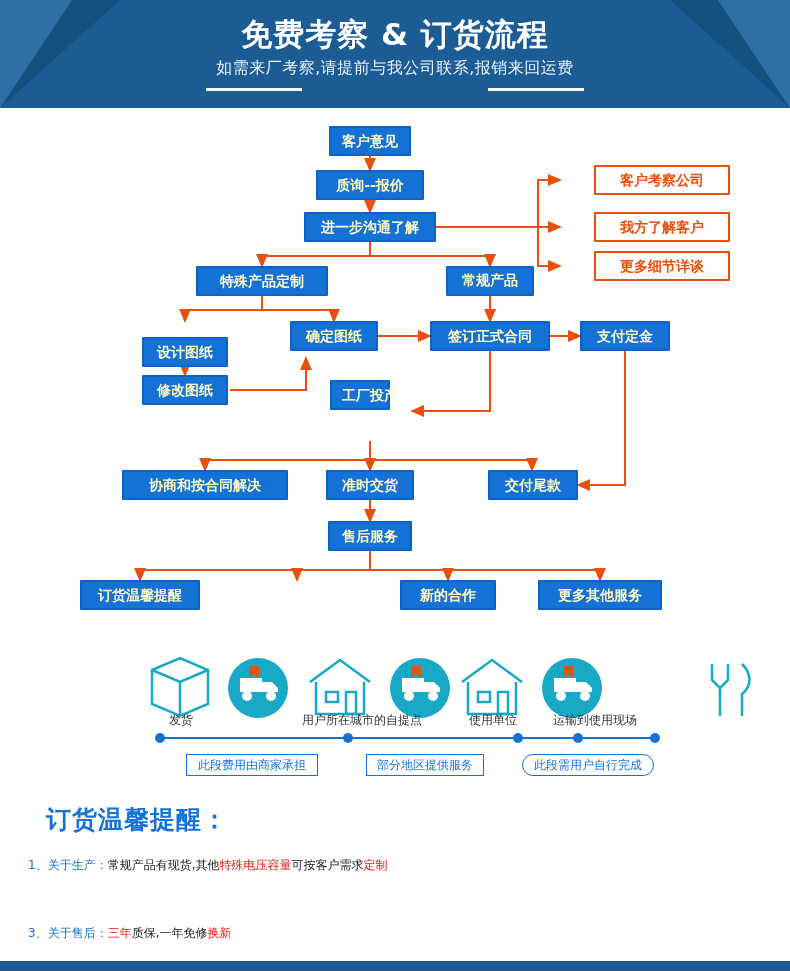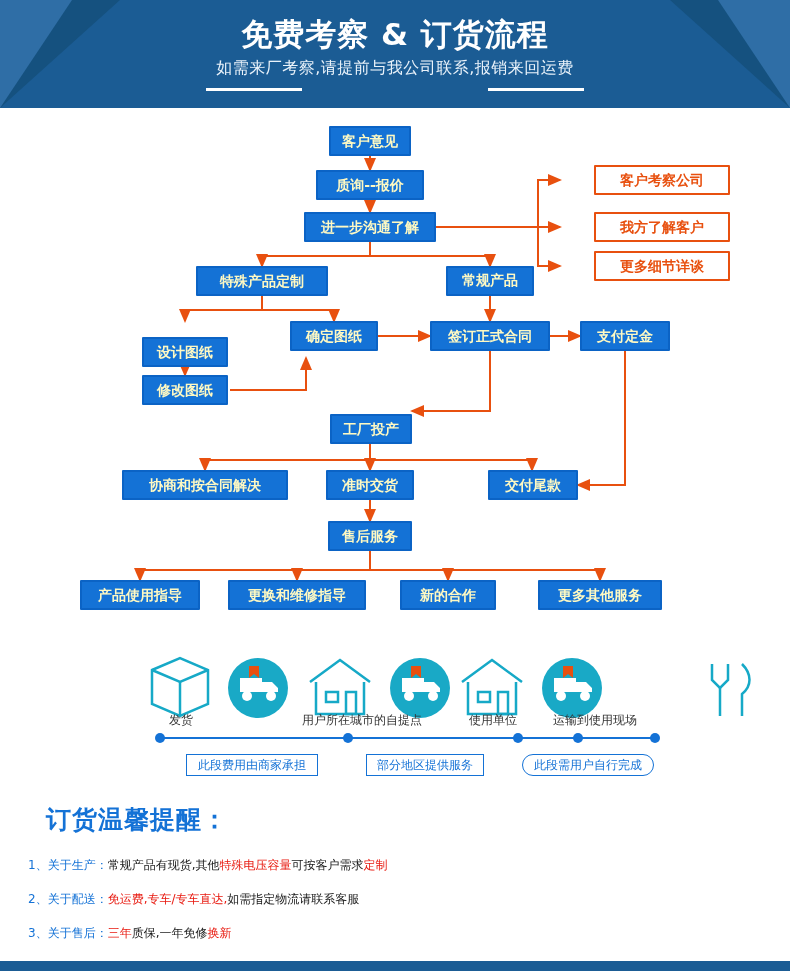--- a/index.html
+++ b/index.html
@@ -200,30 +200,29 @@
   <div class="node" style="left:196px;top:158px;width:132px;">特殊产品定制</div>
   <div class="node" style="left:446px;top:158px;width:88px;font-family:Liberation Mono, monospace;">常规产品</div>
 
   <div class="node" style="left:142px;top:213px;width:86px;margin-top:16px;">设计图纸</div>
   <div class="node" style="left:290px;top:213px;width:88px;">确定图纸</div>
   <div class="node" style="left:430px;top:213px;width:120px;">签订正式合同</div>
   <div class="node" style="left:580px;top:213px;width:90px;">支付定金</div>
 
   <div class="node" style="left:142px;top:267px;width:86px;">修改图纸</div>
 
-  <div class="node" style="left:330px;top:306px;width:82px;">工厂投产</div>
+  <div class="node" style="left:330px;top:272px;width:60px;">工厂投产</div>
 
   <div class="node" style="left:122px;top:362px;width:166px;">协商和按合同解决</div>
   <div class="node" style="left:326px;top:362px;width:88px;">准时交货</div>
   <div class="node" style="left:488px;top:362px;width:90px;">交付尾款</div>
 
   <div class="node" style="left:328px;top:413px;width:84px;">售后服务</div>
 
-  <div class="node" style="left:80px;top:472px;width:120px;">产品使用指导</div>
-  <div class="node" style="left:228px;top:472px;width:138px;">更换和维修指导</div>
+  <div class="node" style="left:80px;top:472px;width:120px;">订货温馨提醒</div>
   <div class="node" style="left:400px;top:472px;width:96px;">新的合作</div>
   <div class="node" style="left:538px;top:472px;width:124px;">更多其他服务</div>
 </div>
 
 <div class="logi">
   <svg width="790" height="160">
 
     <g fill="none" stroke="#16a9c7" stroke-width="2.5">
       <path d="M152,40 L180,28 L208,40 L208,74 L180,86 L152,74 Z"></path>
       <path d="M152,40 L180,52 L208,40"></path>
@@ -294,22 +293,19 @@
   <div class="pill" style="left:522px;top:124px;width:132px;border-radius:11px;">此段需用户自行完成</div>
 </div>
 
 <div class="notes">
   <div class="n-title">订货温馨提醒：</div>
 
   <div class="row" style="top:62px;">
     <span class="lead">1、</span><span class="lead">关于生产：</span><span>常规产品有现货,其他</span><span class="hi">特殊电压容量</span><span>可按客户需求</span><span class="hi">定制</span>
   </div>
 
-  <div class="row" style="top:96px;">
-    <span class="lead">2、</span><span class="lead">关于配送：</span><span class="hi">免运费,专车/专车直达,</span><span>如需指定物流请联系客服</span>
-  </div>
 
   <div class="row" style="top:130px;">
     <span class="lead">3、</span><span class="lead">关于售后：</span><span class="hi">三年</span><span>质保,一年免修</span><span class="hi">换新</span>
   </div>
 </div>
 
 <div class="footer-bar"></div>
 
 </body></html>

